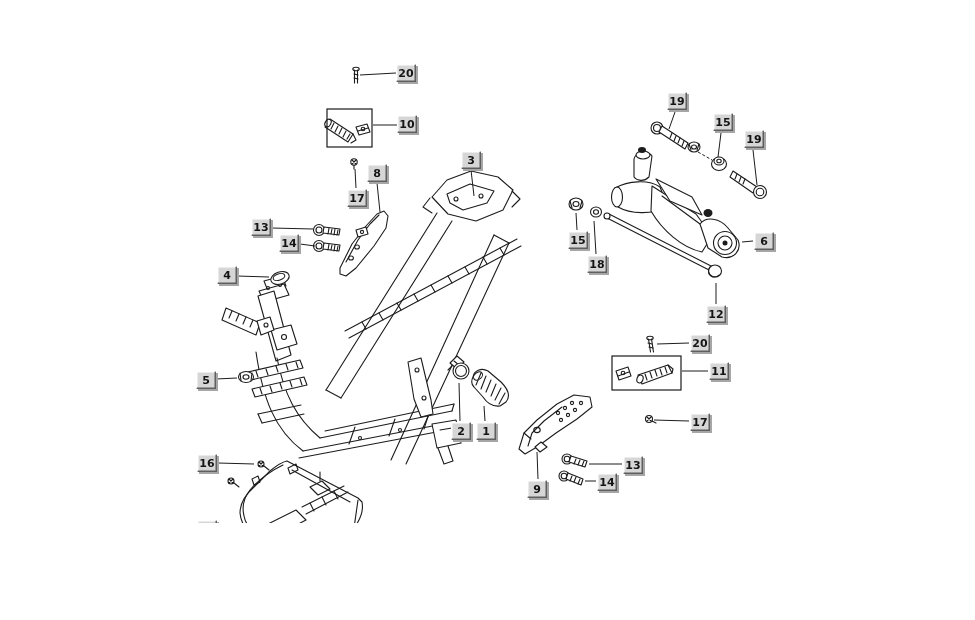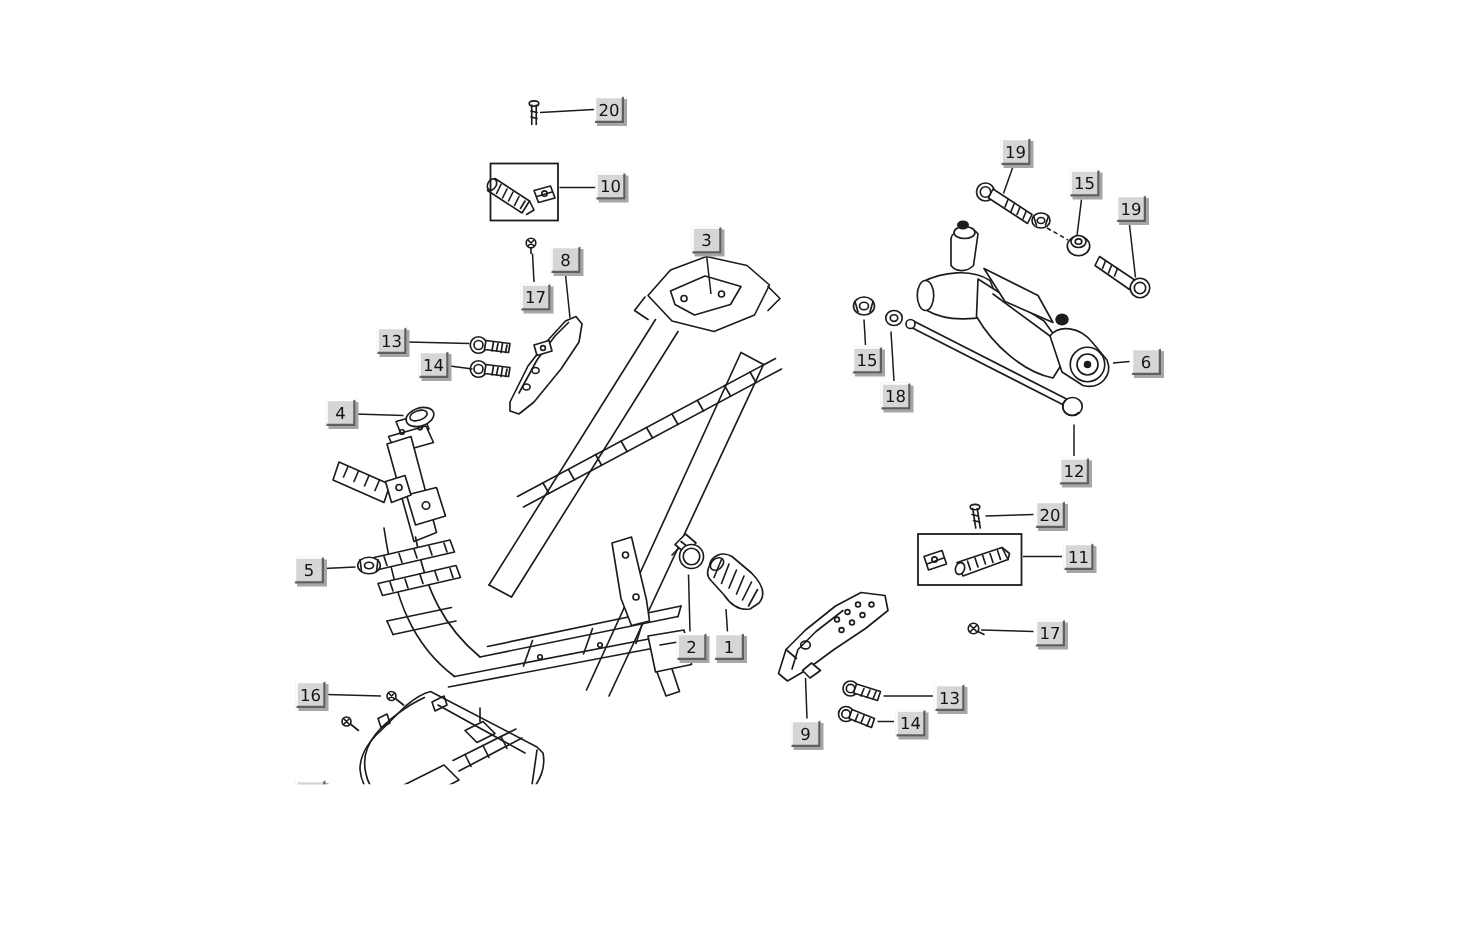--- a/index.html
+++ b/index.html
@@ -1,17 +1,17 @@
 <!DOCTYPE html>
 <html><head>
 <meta charset="utf-8">
 <style>
   html,body{margin:0;padding:0;background:#ffffff;}
   .stage{position:relative;width:975px;height:523px;background:#ffffff;overflow:hidden;
-         font-family:"DejaVu Sans","Liberation Sans",sans-serif;}
+         font-family:"DejaVu Sans","Liberation Sans",sans-serif;font-weight:bold;}
   svg{position:absolute;left:0;top:0;}
   .art{stroke:#1c1c1c;fill:none;stroke-width:1.1;stroke-linecap:round;stroke-linejoin:round;}
   .co-text{font-family:"DejaVu Sans","Liberation Sans",sans-serif;font-size:11px;fill:#141414;}
 </style>
 </head>
 <body>
 
 <div class="stage">
 <svg width="975" height="620" viewBox="0 0 975 620">
 

